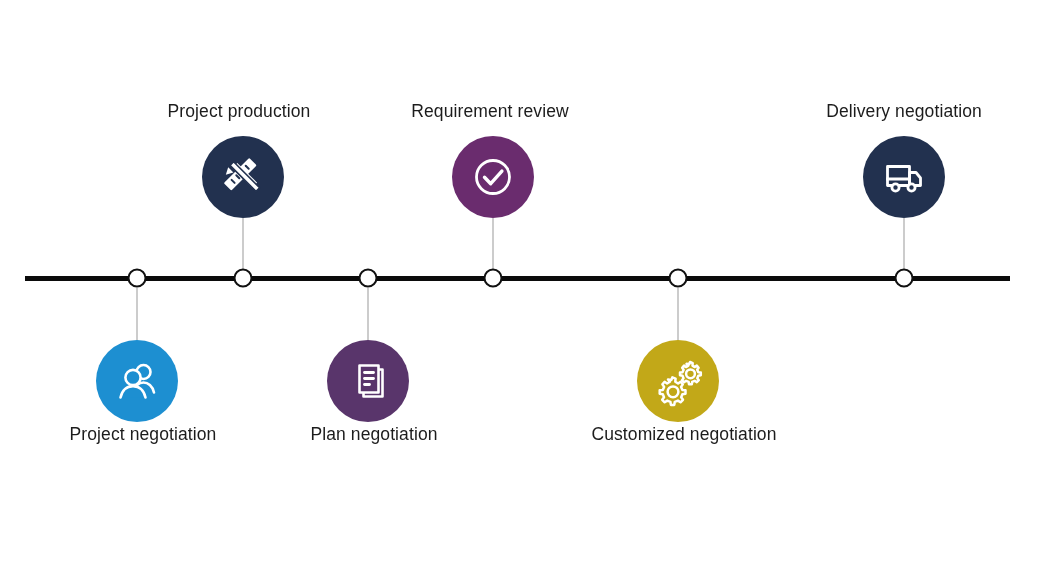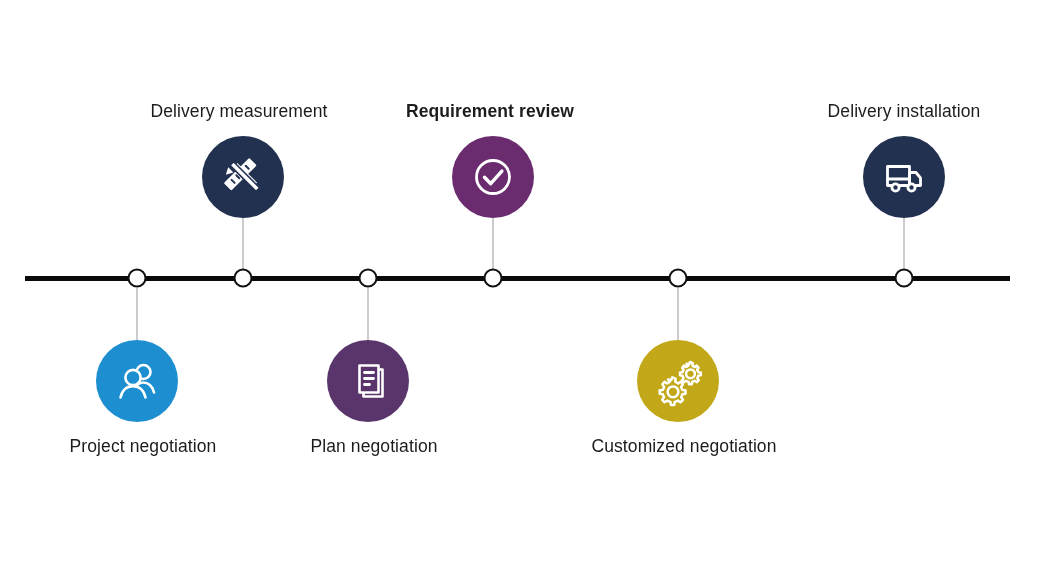--- a/index.html
+++ b/index.html
@@ -68,21 +68,21 @@
     transform: translateX(-50%);
     white-space: nowrap;
     color: #1c1c1c;
     font-size: 17.5px;
     font-family: "Liberation Sans", sans-serif;
     font-weight: 400;
     letter-spacing: 0.1px;
     z-index: 5;
   }
   .label.top  { top: 101px; }
-  .label.bot  { top: 436px; padding-left: 12px; }
+  .label.bot  { top: 424px; padding-left: 12px; }
 </style>
 </head>
 <body>
 
 <div id="stage">
 
   <div class="axis-line"></div>
 
   <div class="stem" style="left:137px; top:288px; height:53px;"></div>
   <div class="node" style="left:137px;"></div>
@@ -116,21 +116,21 @@
         <line x1="22.0" y1="17.5" x2="25.0" y2="20.5"></line>
         <line x1="26.7" y1="12.8" x2="29.7" y2="15.8"></line>
       </g>
 
       <g fill="#ffffff" stroke="#22314F" stroke-width="1.6" stroke-linejoin="round">
         <path d="M11.0 12.4l3.6-3.6 26.0 26.0-3.6 3.6z"></path>
         <path d="M9.2 14.2l-2.4 7.6 7.6-2.4z" fill="#ffffff" stroke="none"></path>
       </g>
     </svg>
   </div>
-  <div class="label top" style="left:239px; top:101px;">Delivery measurement</div>
+  <div class="label top" style="left:239px; top:101px;">Project production</div>
 
   <div class="stem" style="left:368px; top:288px; height:53px;"></div>
   <div class="node" style="left:368px;"></div>
   <div class="disc" style="left:368px; top:381px; background:#59356B;">
     <svg width="46" height="46" viewBox="0 0 46 46" aria-hidden="true">
       <g fill="none" stroke="#ffffff" stroke-width="2.6" stroke-linejoin="round">
         <path d="M14.5 7.5h19v27h-19z" fill="#59356B"></path>
         <path d="M33.5 11.5h4v27h-19v-4"></path>
       </g>
       <g stroke="#ffffff" stroke-width="2.8" stroke-linecap="round">
@@ -143,21 +143,21 @@
   <div class="label bot" style="left:368px;">Plan negotiation</div>
 
   <div class="stem" style="left:493px; top:218px; height:52px;"></div>
   <div class="node" style="left:493px;"></div>
   <div class="disc" style="left:493px; top:177px; background:#6A2C6E;">
     <svg width="48" height="48" viewBox="0 0 48 48" aria-hidden="true">
       <circle cx="24" cy="24" r="16.5" fill="none" stroke="#ffffff" stroke-width="2.8"></circle>
       <path d="M15.5 24.3l6.2 6.4 11.2-12.6" fill="none" stroke="#ffffff" stroke-width="3.4" stroke-linecap="round" stroke-linejoin="round"></path>
     </svg>
   </div>
-  <div class="label top" style="left:490px; top:101px;font-weight:bold;">Requirement review</div>
+  <div class="label top" style="left:490px; top:101px;">Requirement review</div>
 
   <div class="stem" style="left:678px; top:288px; height:53px;"></div>
   <div class="node" style="left:678px;"></div>
   <div class="disc" style="left:678px; top:381px; background:#C2A818;">
     <svg width="52" height="52" viewBox="0 0 52 52" aria-hidden="true">
       <g fill="none" stroke="#ffffff" stroke-width="2.5" stroke-linejoin="round">
 
         <path d="M34.5 8.8l2.7.5.9-2.3 2.6 1.1-.2 2.5 2.3 1.5 2-1.5 1.8 2.1-1.4 2.1 1.1 2.5 2.5.2v2.8l-2.5.4-1 2.5 1.5 2-2 2-2.1-1.4-2.5 1 -.4 2.5h-2.8l-.4-2.5-2.5-1-2.1 1.4-2-2 1.5-2-1-2.5-2.5-.4v-2.8l2.5-.2 1.1-2.5-1.4-2.1 1.8-2.1 2 1.5 2.3-1.5z"></path>
         <circle cx="38.5" cy="18.8" r="4.4"></circle>
 
@@ -178,15 +178,15 @@
       </g>
       <g fill="#ffffff">
         <rect x="6.2" y="24.5" width="24.5" height="3"></rect>
       </g>
       <g fill="#22314F" stroke="#ffffff" stroke-width="2.8">
         <circle cx="15.5" cy="34.5" r="3.6"></circle>
         <circle cx="31.5" cy="34.5" r="3.6"></circle>
       </g>
     </svg>
   </div>
-  <div class="label top" style="left:904px; top:101px;">Delivery installation</div>
+  <div class="label top" style="left:904px; top:101px;">Delivery negotiation</div>
 
 </div>
 
 </body></html>

